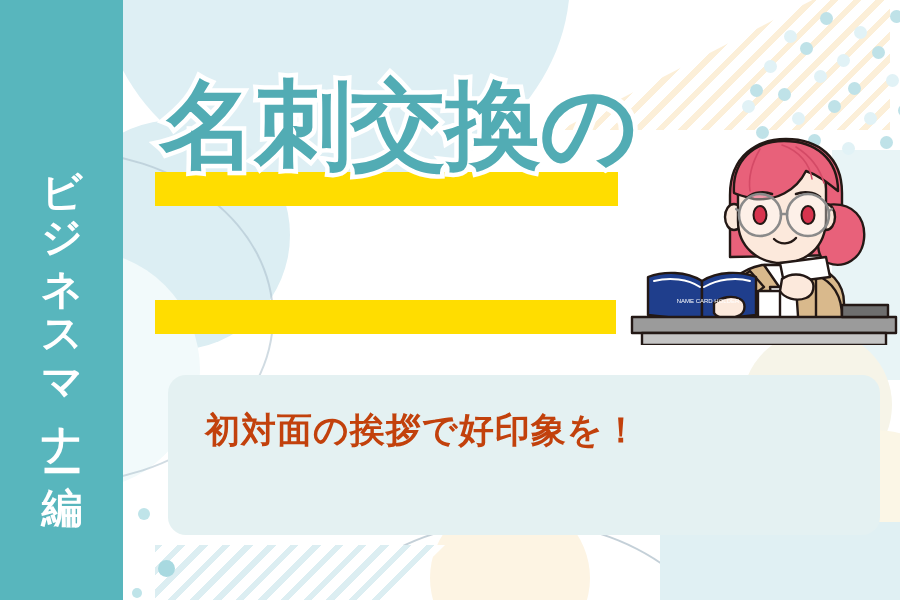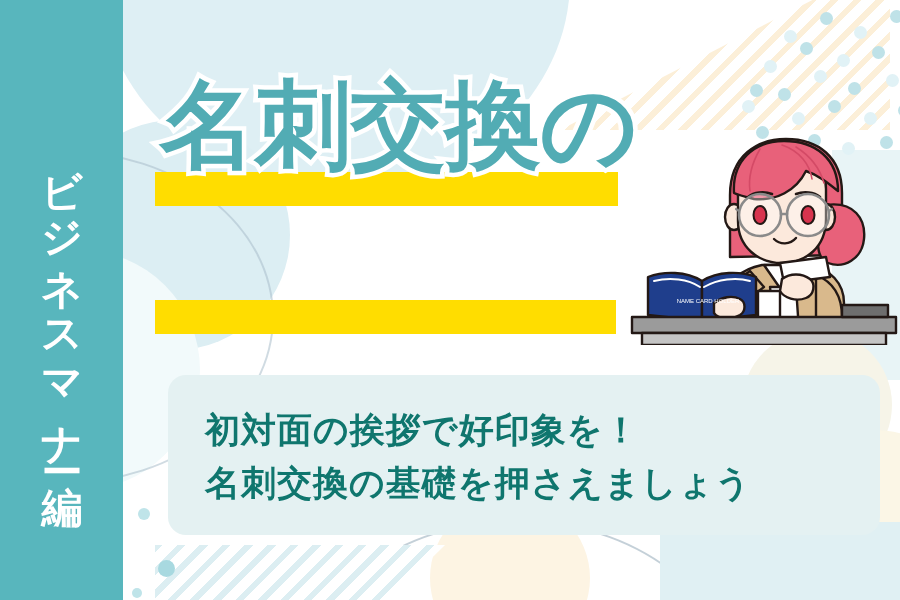--- a/index.html
+++ b/index.html
@@ -173,21 +173,21 @@
     left: 168px; top: 375px;
     width: 712px; height: 160px;
     background: #E4F1F2;
     border-radius: 18px;
     z-index: 4;
   }
   .subtitle-text {
     position: absolute;
     left: 205px; top: 403px;
     z-index: 5;
-    color: #0f766e;
+    color: #c2410c;
     font-size: 35px;
     font-weight: bold;
     line-height: 1.52;
     letter-spacing: 1px;
   }
   .subtitle-text div { white-space: nowrap; }
 
   
   .illustration {
     position: absolute;
@@ -251,21 +251,20 @@
   </div>
 
   <div class="hl-bar hl-bar-1"></div>
   <div class="hl-bar hl-bar-2"></div>
 
   <div class="title-line title-line-1">名刺交換の</div>
 
   <div class="subtitle-box"></div>
   <div class="subtitle-text">
     <div>初対面の挨拶で好印象を！</div>
-    <div>名刺交換の基礎を押さえましょう</div>
   </div>
 
   <div class="illustration">
     <svg width="268" height="210" viewBox="0 0 268 210" xmlns="http://www.w3.org/2000/svg">
       <g stroke="#231815" stroke-width="2.4" stroke-linejoin="round" stroke-linecap="round">
 
         <path d="M100 60 C100 20 128 4 156 4 C188 4 212 22 212 58 L212 120 L100 122 Z" fill="#E8617A"></path>
 
         <path d="M196 70 C224 66 236 84 234 104 C232 124 214 134 198 128 C188 124 186 110 190 96 Z" fill="#E8617A"></path>
 

